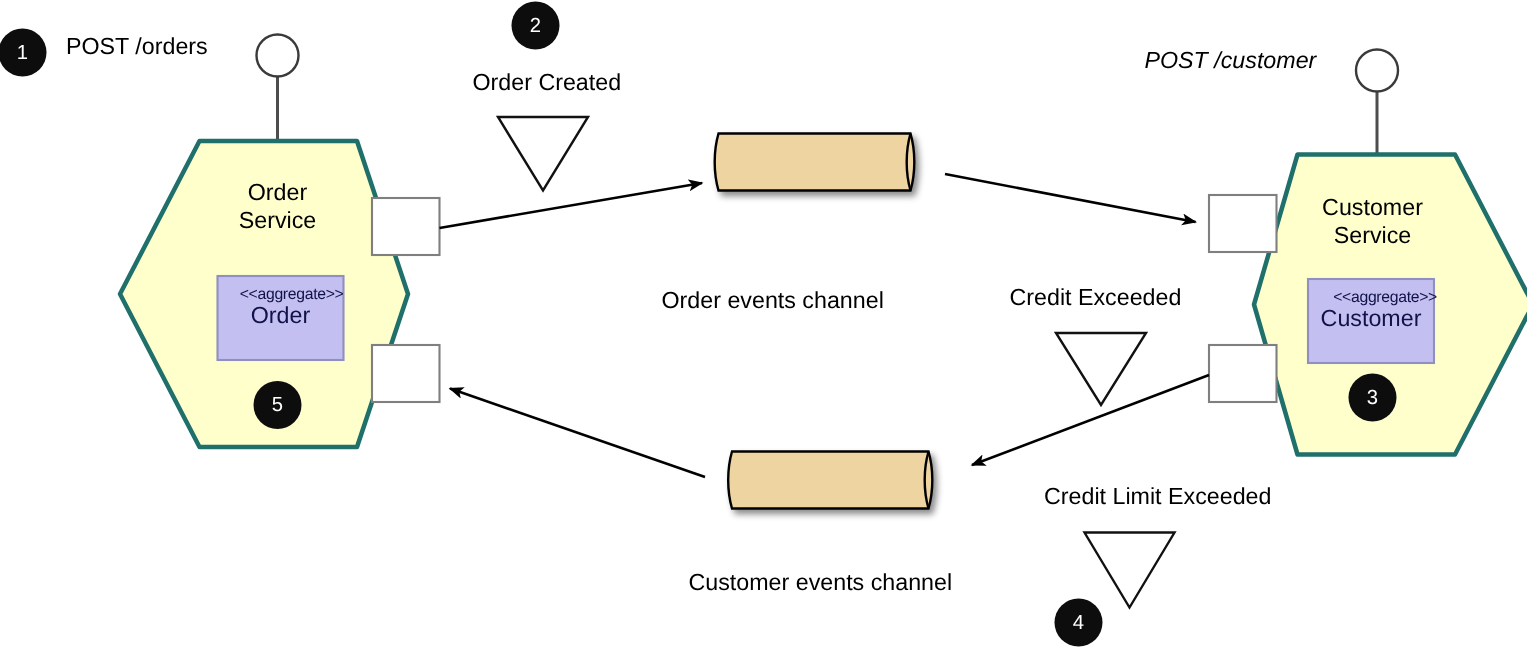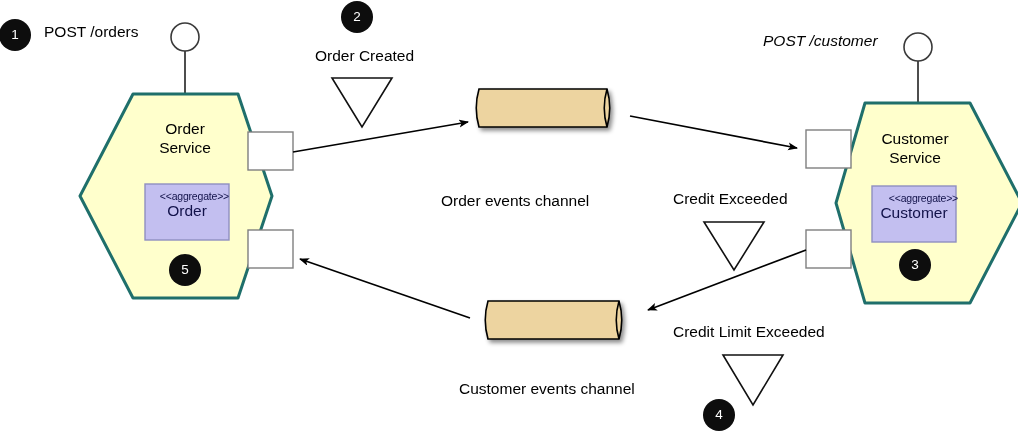--- a/index.html
+++ b/index.html
@@ -163,15 +163,15 @@
   </div>
 
   <div class="lbl lbl-16" style="left:441px; top:164px;margin-top:28px;">Order events channel</div>
 
   <div class="lbl lbl-16" style="left:459px; top:380px;">Customer events channel</div>
 
   <div class="lbl lbl-16" style="left:315px; top:47px;">Order Created</div>
 
   <div class="lbl lbl-16" style="left:673px; top:190px;">Credit Exceeded</div>
 
-  <div class="lbl lbl-16" style="left:673px; top:323px;">Credit Limit Exceeded</div>
+  <div class="lbl lbl-16" style="left:696px; top:323px;">Credit Limit Exceeded</div>
 
 </div>
 
 </body></html>

